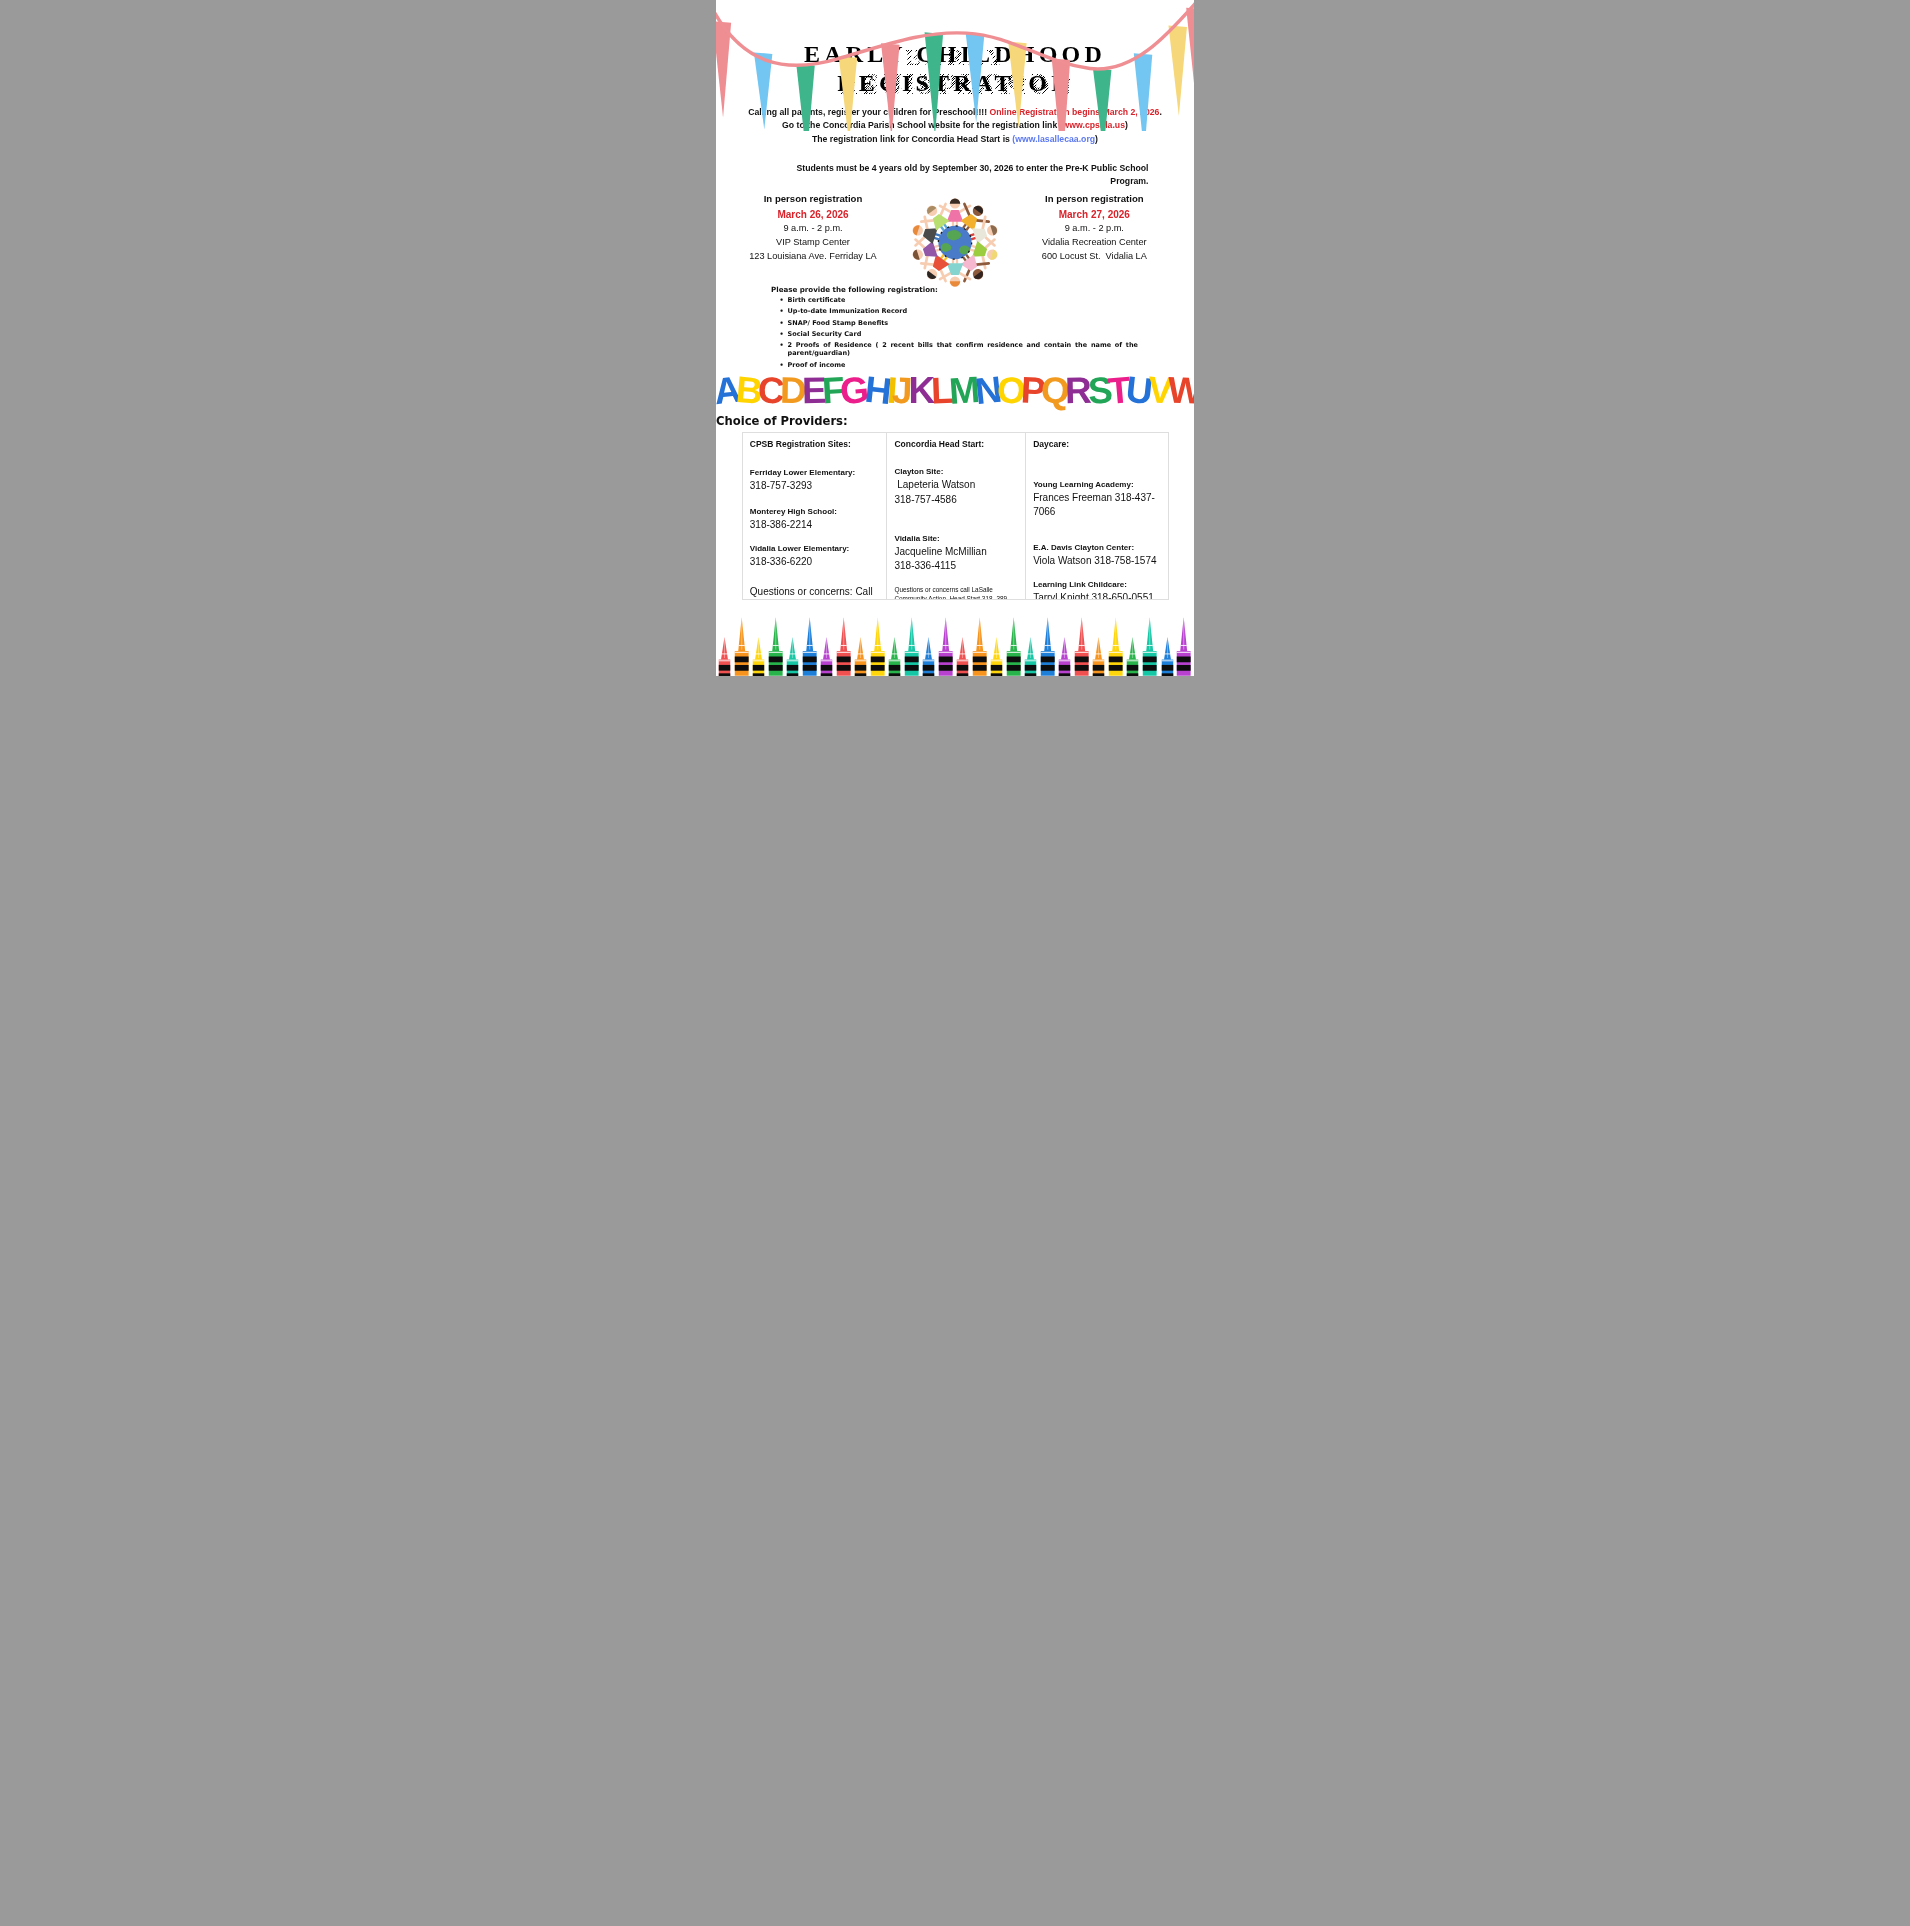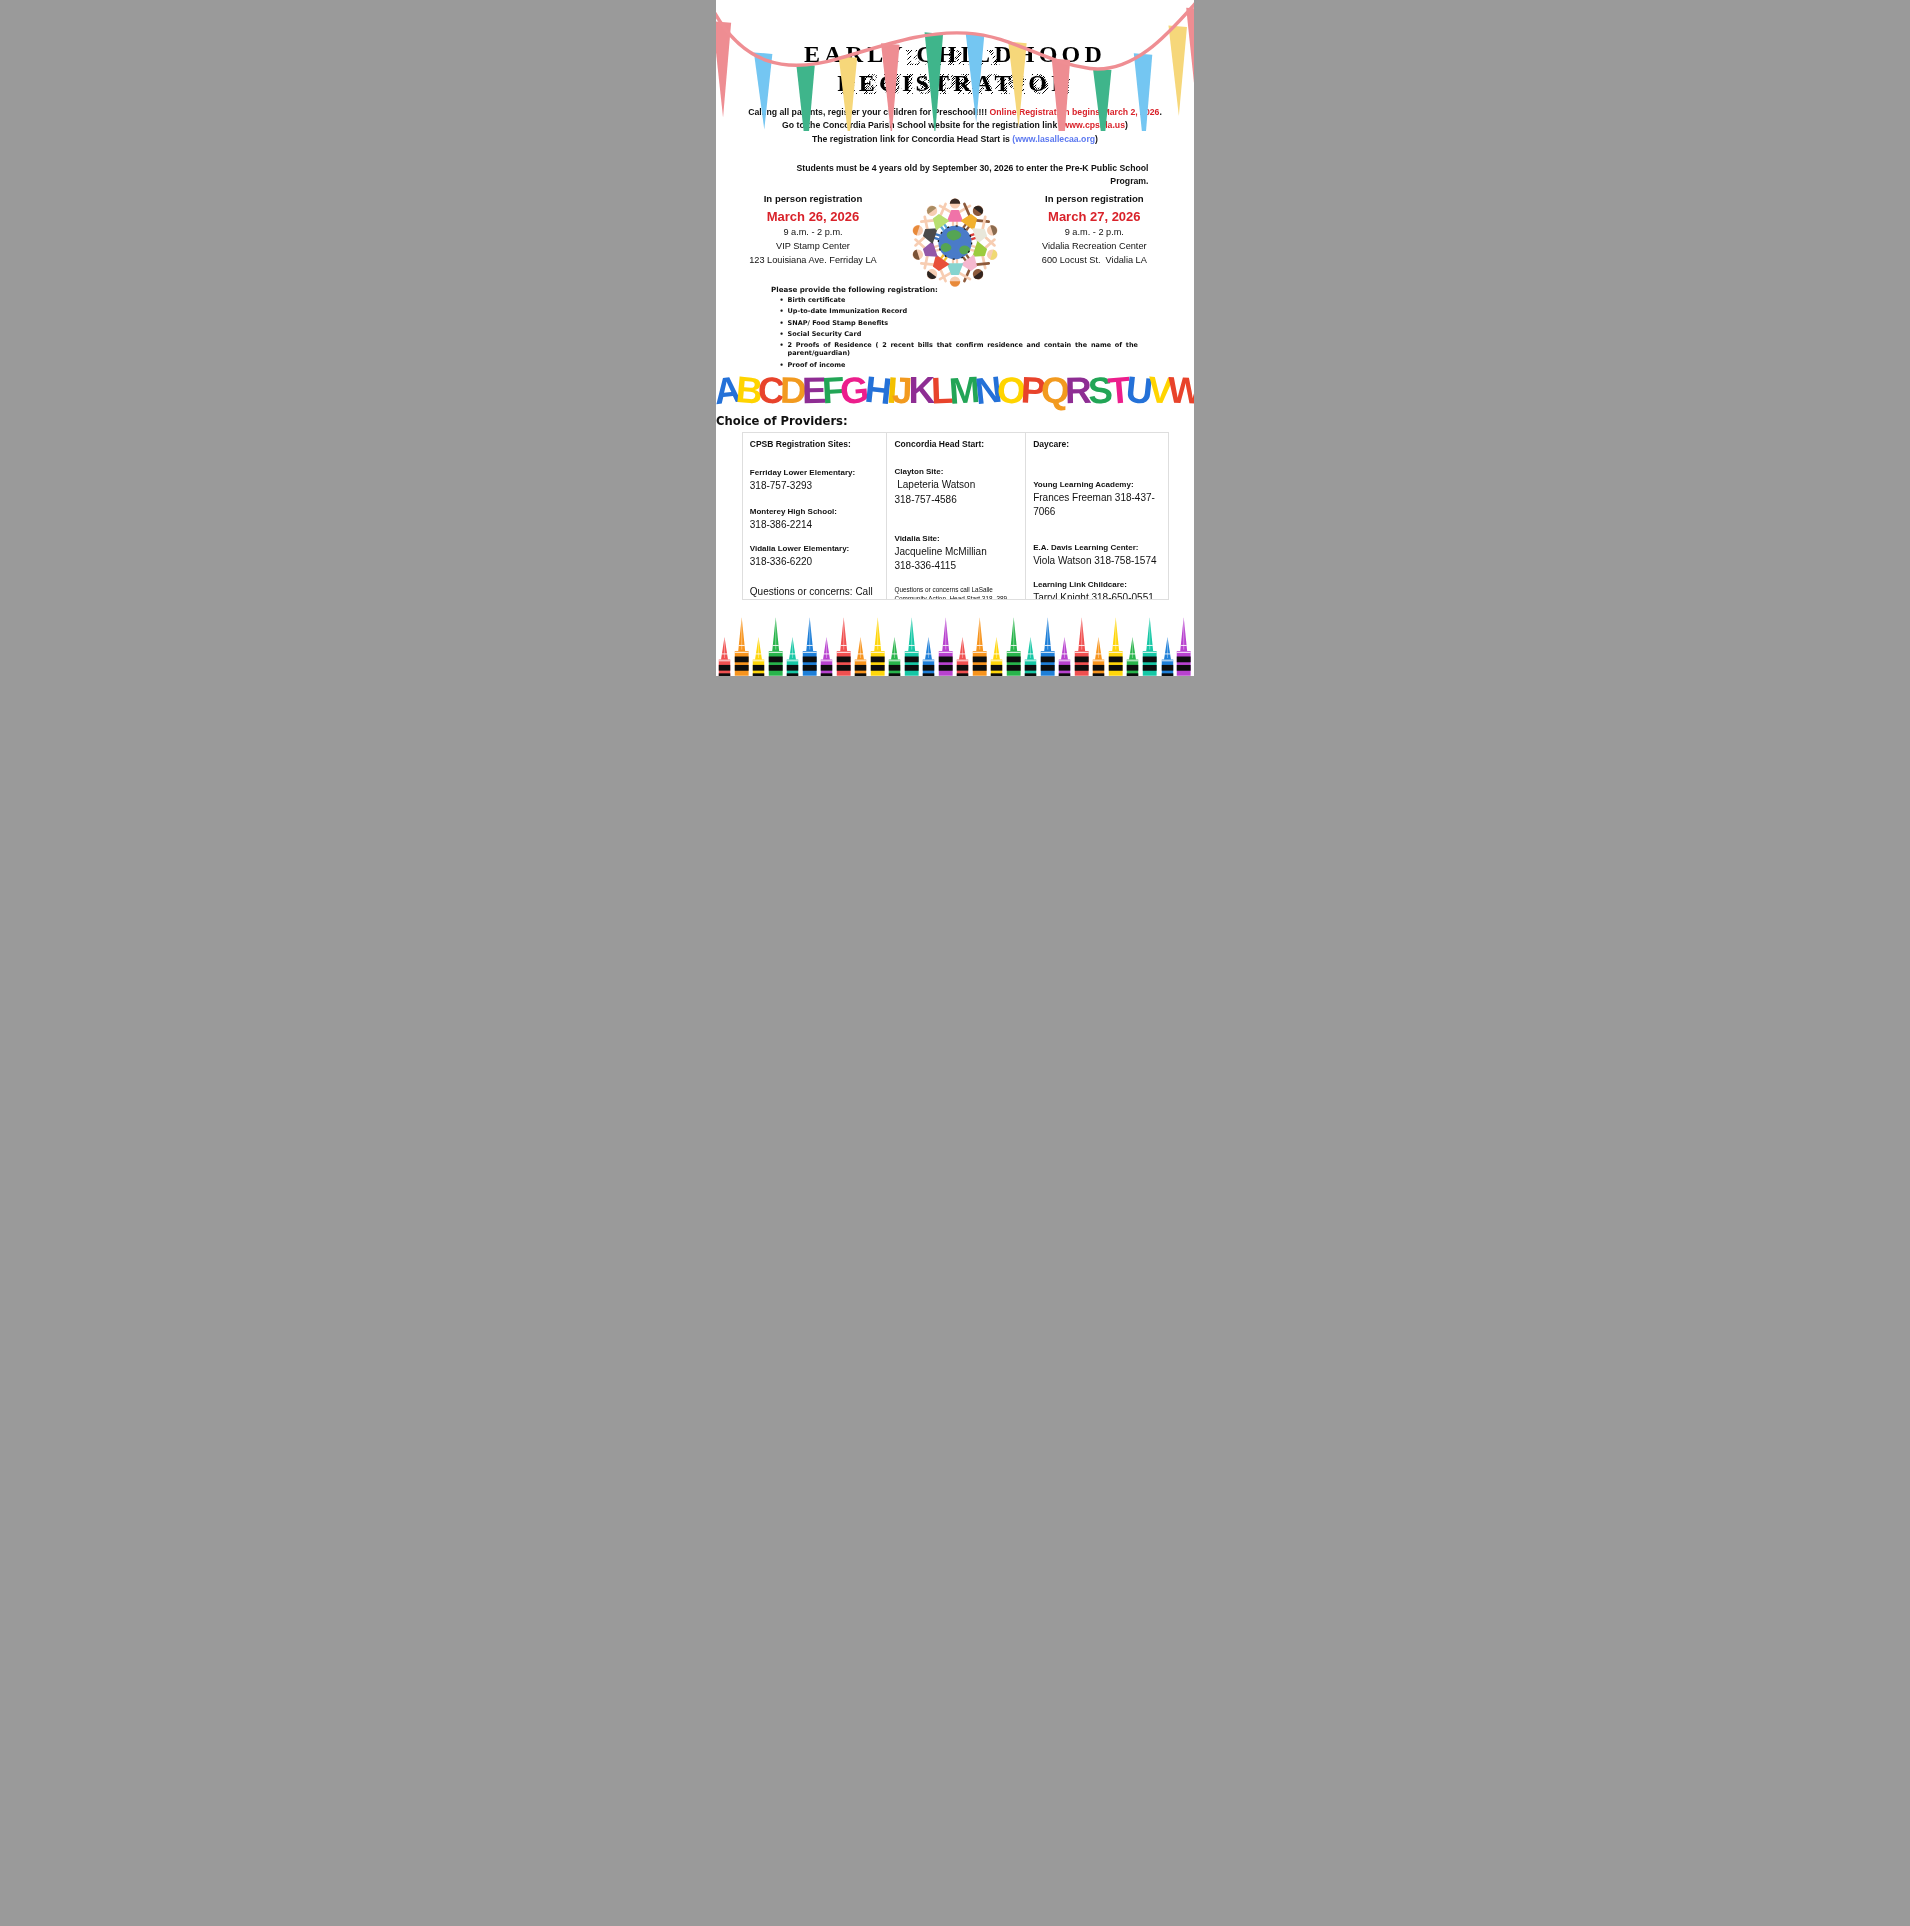--- a/index.html
+++ b/index.html
@@ -20,21 +20,21 @@
   .intro div{margin:0;}
   .red{color:#d9222a;}
   .blue{color:#5b78f0;}
   
   .age{margin:16px auto 0;max-width:387px;text-align:right;font-weight:700;font-size:8.7px;line-height:1.5;}
   
   .events{position:relative;margin-top:2.3px;height:96px;z-index:1;}
   .event-left{position:absolute;left:10px;top:3.1px;width:174px;text-align:center;}
   .event-right{position:absolute;right:6.2px;top:3.1px;width:187px;text-align:center;}
   .ev-title{font-size:9.6px;font-weight:700;}
-  .ev-date{font-size:13px;font-weight:700;color:#d9222a;margin-top:4.2px;}
+  .ev-date{font-size:10px;font-weight:700;color:#d9222a;margin-top:4.2px;}
   .ev-line{font-size:9.2px;margin-top:3.9px;font-weight:400;}
   .pre{white-space:pre-wrap;}
   .kids{position:absolute;left:184px;top:-5.4px;width:110px;height:110px;}
   
   .docs{margin:-1.5px 0 0 55px;width:367px;position:relative;z-index:2;}
   .docs-header{font-family:"DejaVu Sans",sans-serif;font-weight:700;font-size:7.1px;}
   .docs ul{list-style:none;margin:2.7px 0 0 6.2px;padding:0;}
   .docs li{position:relative;padding-left:10.4px;font-family:"DejaVu Sans",sans-serif;font-weight:700;
            font-size:6.5px;line-height:1.35;margin-top:2.3px;text-align:justify;}
   .docs li::before{content:"\2022";position:absolute;left:2.3px;}
@@ -257,21 +257,21 @@
       </div>
       <div class="small-note mt-c2-note">Questions or concerns call LaSalle Community Action, Head Start 318- 389-4810</div>
     </div>
     <div class="pcol pcol-3">
       <div class="c-h">Daycare:</div>
       <div class="mt-c3-e1">
         <div class="e-name">Young Learning Academy:</div>
         <div class="e-line">Frances Freeman 318-437-7066</div>
       </div>
       <div class="mt-c3-e2">
-        <div class="e-name">E.A. Davis Learning Center:</div>
+        <div class="e-name">E.A. Davis Clayton Center:</div>
         <div class="e-line">Viola Watson 318-758-1574</div>
       </div>
       <div class="mt-c3-e3">
         <div class="e-name">Learning Link Childcare:</div>
         <div class="e-line">Tarryl Knight 318-650-0551</div>
       </div>
     </div>
   </div>
 
   <div id="crayons" class="crayons">

